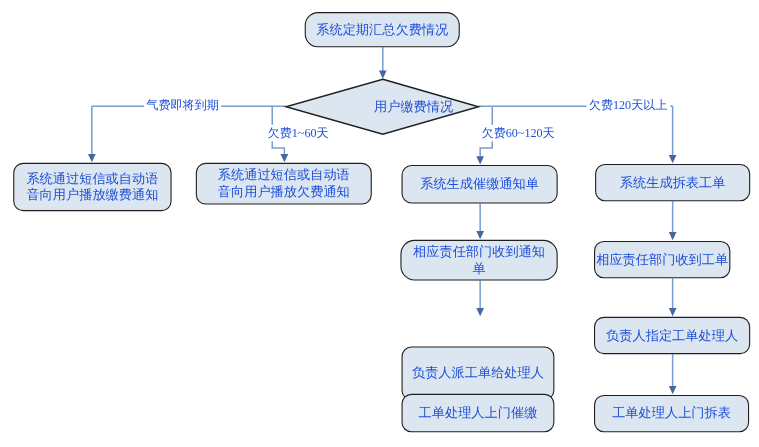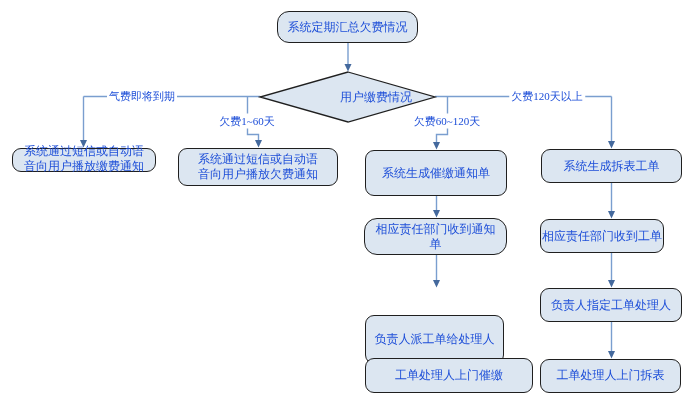--- a/index.html
+++ b/index.html
@@ -12,21 +12,21 @@
   svg .diamond { fill:var(--node-fill,#dce6f1); stroke:var(--node-border,#1f1f1f); stroke-width:1.3; }
   #arrowhead path { fill:var(--arrowhead,#44699d); }
   .node {
     position:absolute; box-sizing:border-box;
     display:flex; align-items:center; justify-content:center; text-align:center;
     background:var(--node-fill,#dce6f1); border:1.3px solid var(--node-border,#1f1f1f);
     font-size:12px; line-height:15px;
   }
   .edge-label {
     position:absolute; transform:translate(-50%,-50%);
-    background:#ffffff; font-size:11px; white-space:nowrap; padding:0 2px;
+    background:#ffffff; font-size:11px; white-space:nowrap; padding:0 2px;margin-left:24px;
   }
   .diamond-label {
     position:absolute; transform:translate(-50%,-50%);
     font-size:12px; white-space:nowrap;
   }
 </style>
 </head>
 <body>
 
 <div class="canvas">
@@ -67,38 +67,38 @@
     <span>系统定期汇总欠费情况</span>
   </div>
 
   <span class="diamond-label" style="left:348px; top:97px;margin-left:28px;">用户缴费情况</span>
 
   <span class="edge-label" style="left:142px; top:96px;">气费即将到期</span>
   <span class="edge-label" style="left:247px; top:121px;">欠费1~60天</span>
   <span class="edge-label" style="left:447px; top:121px;">欠费60~120天</span>
   <span class="edge-label" style="left:547px; top:96px;">欠费120天以上</span>
 
-  <div class="node" style="left:12px; top:148px; width:144px; height:24px; border-radius:9px; padding:0 10px;font-family:Liberation Mono, monospace;">
+  <div class="node" style="left:12px; top:148px; width:144px; height:44px; border-radius:9px; padding:0 10px;">
     <span>系统通过短信或自动语音向用户播放缴费通知</span>
   </div>
 
   <div class="node" style="left:178px; top:148px; width:160px; height:38px; border-radius:9px; padding:0 18px;">
     <span>系统通过短信或自动语音向用户播放欠费通知</span>
   </div>
 
-  <div class="node" style="left:365px; top:150px; width:142px; height:46px; border-radius:9px;">
+  <div class="node" style="left:365px; top:150px; width:142px; height:35px; border-radius:9px;">
     <span>系统生成催缴通知单</span>
   </div>
   <div class="node" style="left:364px; top:218px; width:143px; height:37px; border-radius:13px; padding:0 10px;">
     <span>相应责任部门收到通知单</span>
   </div>
   <div class="node" style="left:365px; top:288px; width:139px; height:49px; border-radius:9px;margin-top:27px;">
     <span>负责人派工单给处理人</span>
   </div>
-  <div class="node" style="left:365px; top:358px; width:168px; height:35px; border-radius:9px;">
+  <div class="node" style="left:365px; top:358px; width:139px; height:35px; border-radius:9px;">
     <span>工单处理人上门催缴</span>
   </div>
 
   <div class="node" style="left:541px; top:149px; width:141px; height:34px; border-radius:9px;">
     <span>系统生成拆表工单</span>
   </div>
   <div class="node" style="left:540px; top:219px; width:124px; height:34px; border-radius:9px;">
     <span>相应责任部门收到工单</span>
   </div>
   <div class="node" style="left:540px; top:288px; width:142px; height:34px; border-radius:9px;font-family:Liberation Serif, serif;">

